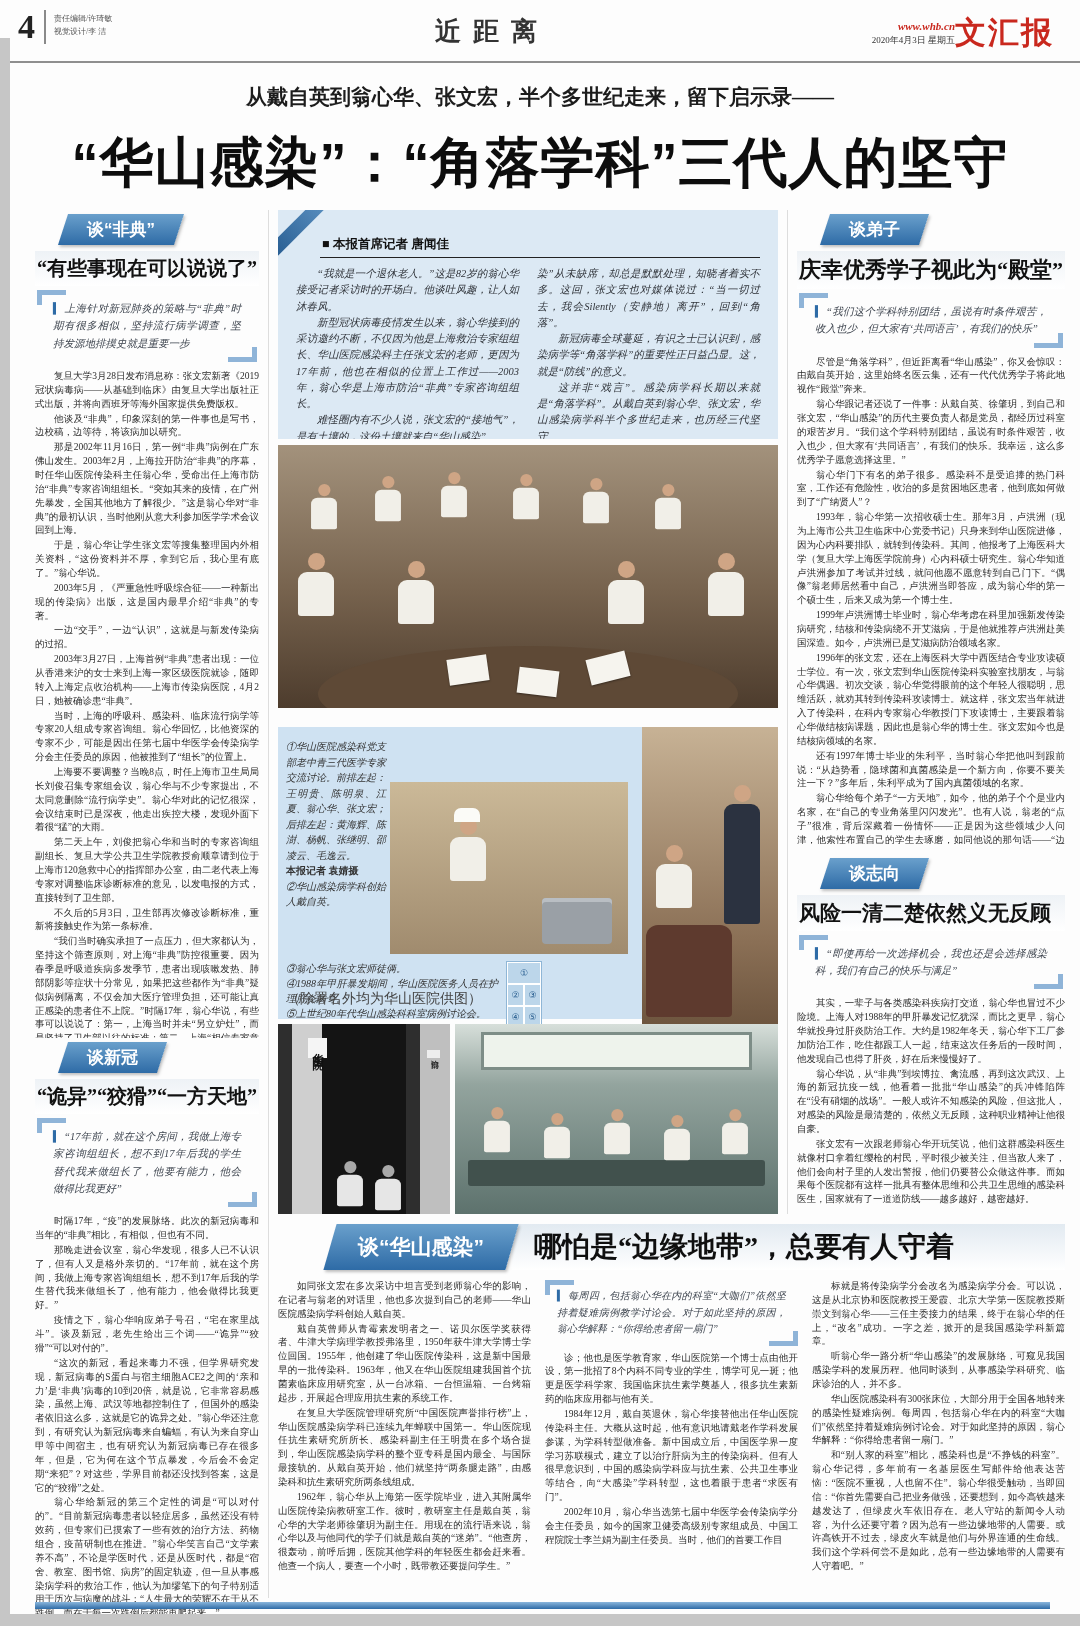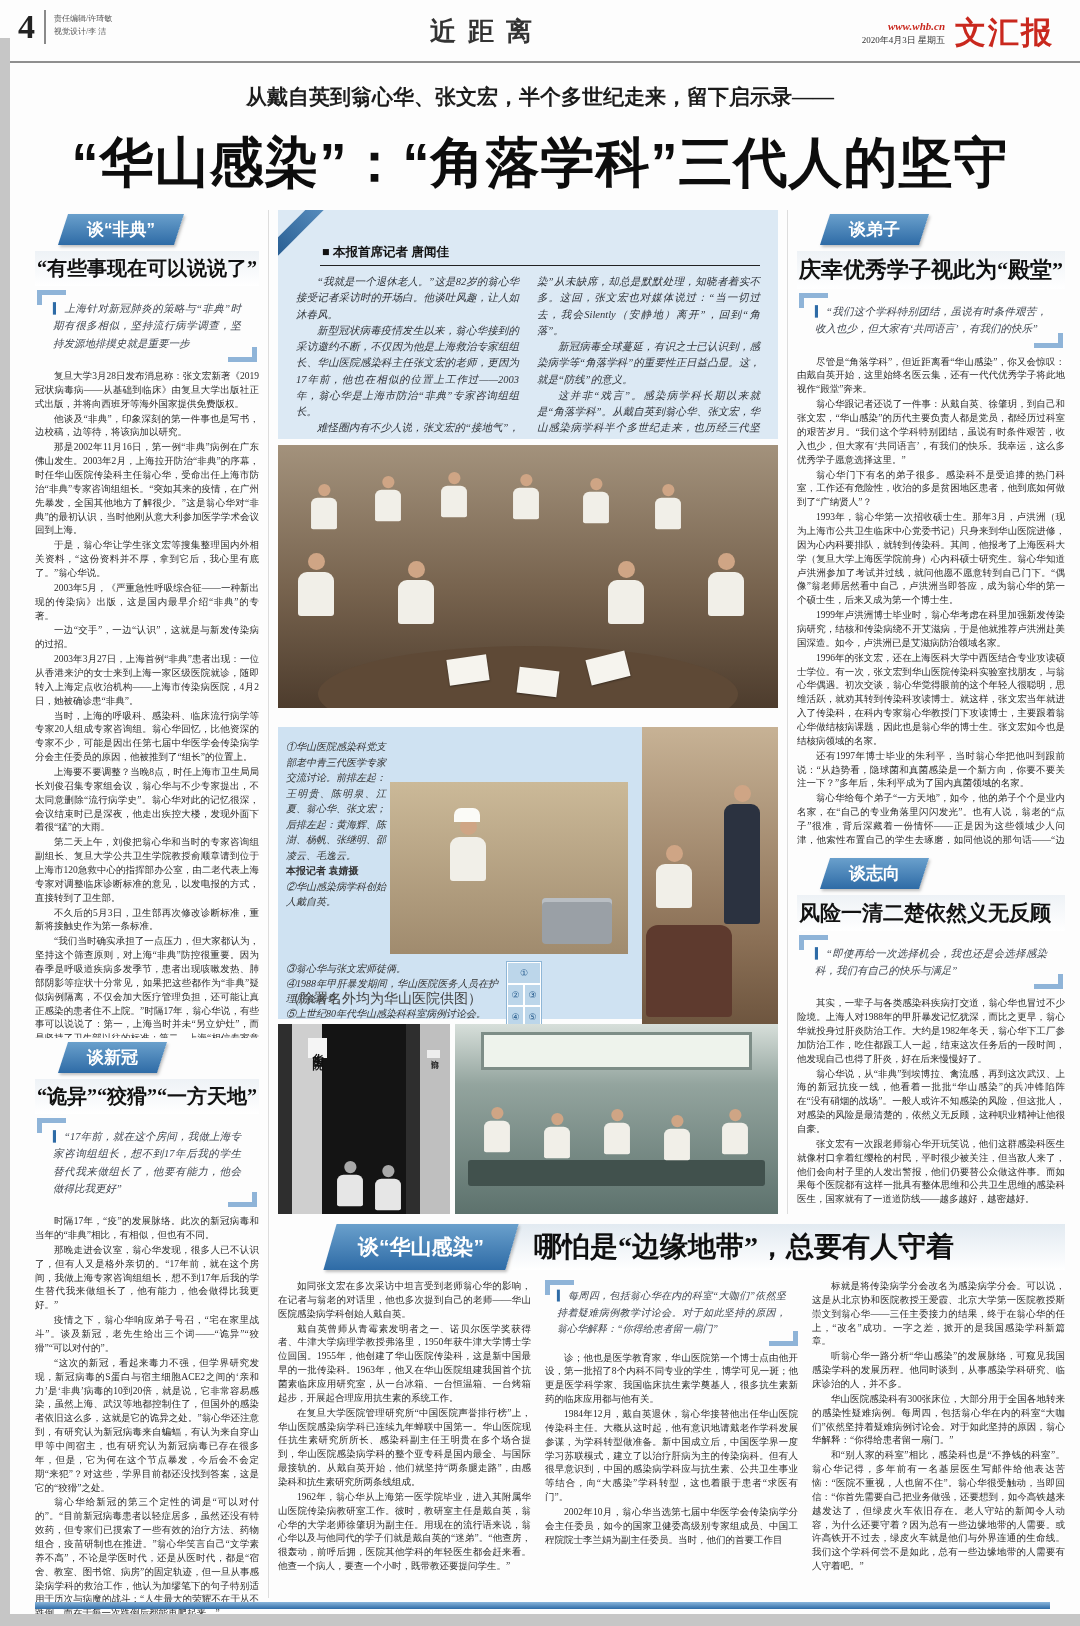--- a/index.html
+++ b/index.html
@@ -6,21 +6,21 @@
   .page{position:relative;width:1080px;height:1626px;margin:0 auto;background:#fdfdfd;
         font-family:"Liberation Serif",serif;color:#222;overflow:hidden;}
   .edge-left{position:absolute;left:0;top:38px;bottom:0;width:10px;background:#c6c6c6;}
   .edge-bottom{position:absolute;left:0;right:0;bottom:0;height:12px;background:#c6c6c6;}
 
   
   .hdr{display:flex;align-items:flex-start;padding:10px 26px 0 18px;}
   .pgnum{font-size:34px;font-weight:700;line-height:1;padding-right:9px;border-right:2px solid #8a8a8a;margin-right:8px;}
   .credits{font-size:8px;color:#555;line-height:1.6;padding-top:3px;}
   .secname{flex:1;text-align:center;font-size:26px;letter-spacing:12px;font-weight:600;padding-top:4px;color:#333;}
-  .mast{display:flex;align-items:center;gap:10px;padding-top:2px;}
+  .mast{display:flex;align-items:center;gap:0;padding-top:2px;}
   .mastinfo{text-align:right;}
   .site{color:#c9281e;font-weight:700;font-style:italic;font-size:11px;}
   .mdate{font-size:9px;color:#333;margin-top:2px;}
   .logo{color:#c9281e;font-size:31px;font-weight:900;letter-spacing:2px;font-family:"Liberation Serif",serif;}
   .hdr-rule{height:2px;background:#8f8f8f;margin-top:7px;}
 
   
   .headline{text-align:center;padding:20px 10px 0;}
   .kicker{font-size:21px;font-weight:700;color:#1c1c1c;margin-bottom:16px;}
   .title{font-size:54px;font-weight:900;font-family:"Liberation Sans",sans-serif;letter-spacing:1px;color:#0d0d0d;}
@@ -51,21 +51,21 @@
   .body p{font-size:9.5px;line-height:1.46;text-align:justify;text-indent:2em;margin:0 0 1px;color:#2b2b2b;}
   .body.clamp-sars{max-height:668px;overflow:hidden;}
   .body.clamp-covid{max-height:410px;overflow:hidden;}
   .body.clamp-disc{max-height:488px;overflow:hidden;}
   .body.clamp-asp{max-height:208px;overflow:hidden;}
 
   
   .intro{position:relative;background:#dce9f4;height:214px;padding:18px 14px 8px;overflow:hidden;}
   .ribbon{position:absolute;left:-22px;top:10px;width:84px;height:13px;
           background:linear-gradient(90deg,#24598e,#5e94c4);transform:rotate(-45deg);}
-  .byline{font-weight:700;font-size:12.5px;border-bottom:1.5px solid #222;padding:0 2px 4px;margin:16px 4px 8px 28px;
+  .byline{font-weight:700;font-size:12.5px;border-bottom:1.5px solid #222;padding:0 2px 4px;margin:8px 4px 8px 28px;
           font-family:"Liberation Sans",sans-serif;color:#111;}
   .intro-text{column-count:2;column-gap:18px;font-size:10.5px;line-height:1.55;font-style:italic;
               color:#30343a;text-align:justify;padding:0 4px;}
   .intro-text p{text-indent:2em;margin:0;}
 
   
   .ph{position:relative;overflow:hidden;}
   .pp{position:absolute;width:36px;height:64px;}
   .pp b{display:block;width:17px;height:17px;border-radius:50%;background:#cfa585;margin:0 auto;}
   .pp u{display:block;width:100%;height:44px;background:#f1efe8;border-radius:9px 9px 3px 3px;margin-top:2px;text-decoration:none;}

